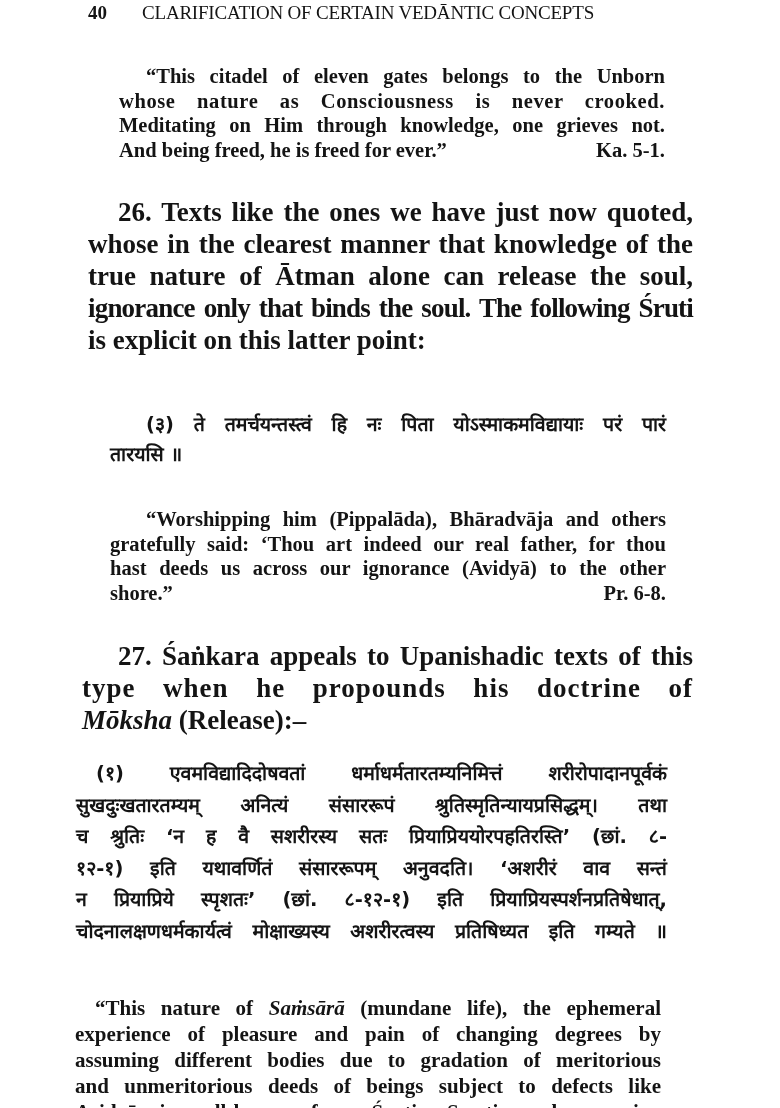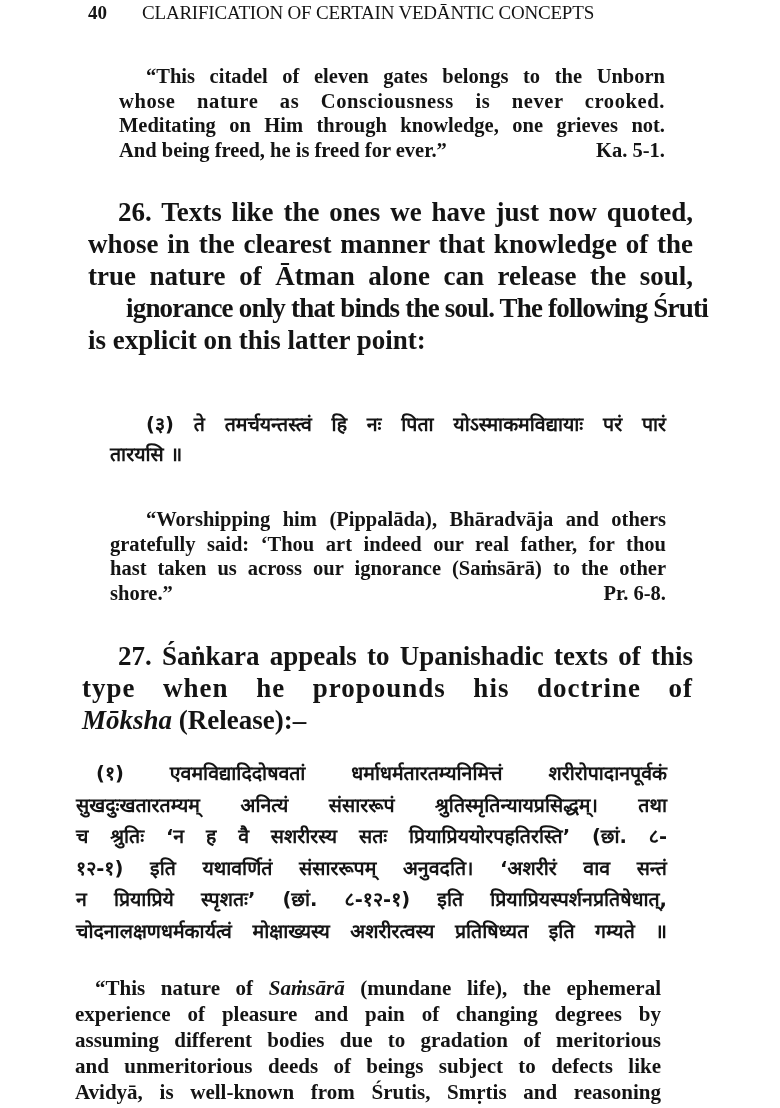--- a/index.html
+++ b/index.html
@@ -32,50 +32,50 @@
   <span class="line just" style="padding-left:27px;">“This citadel of eleven gates belongs to the Unborn</span>
   <span class="line just" style="letter-spacing:0.6px;">whose nature as Consciousness is never crooked.</span>
   <span class="line just">Meditating on Him through knowledge, one grieves not.</span>
   <span class="line"><span>And being freed, he is freed for ever.”</span><span class="cite">Ka. 5-1.</span></span>
 </div>
 
 <div class="block body" style="top:196px; left:88px; width:605px;">
   <span class="line just" style="padding-left:30px;">26.   Texts like the ones we have just now quoted,</span>
   <span class="line just">whose in the clearest manner that knowledge of the</span>
   <span class="line just">true nature of Ātman alone can release the soul,</span>
-  <span class="line just" style="letter-spacing:-0.8px;margin-left:38px;">ignorance only that binds the soul. The following Śruti</span>
+  <span class="line just" style="letter-spacing:-0.8px;">ignorance only that binds the soul. The following Śruti</span>
   <span class="line">is explicit on this latter point:</span>
 </div>
 
 <div class="block skt" style="top:410px; left:110px; width:556px;">
   <span class="line just" style="padding-left:36px;">(३)   ते तमर्चयन्तस्त्वं हि नः पिता योऽस्माकमविद्यायाः परं पारं</span>
   <span class="line">तारयसि ॥</span>
 </div>
 
 <div class="block quote" style="top:507px; left:110px; width:556px;">
   <span class="line just" style="padding-left:36px;">“Worshipping him (Pippalāda), Bhāradvāja and others</span>
   <span class="line just">gratefully said: ‘Thou art indeed our real father, for thou</span>
-  <span class="line just">hast taken us across our ignorance (Saṁsārā) to the other</span>
+  <span class="line just">hast deeds us across our ignorance (Avidyā) to the other</span>
   <span class="line"><span>shore.”</span><span class="cite">Pr. 6-8.</span></span>
 </div>
 
 <div class="block body" style="top:640px; left:82px; width:611px;">
   <span class="line just" style="padding-left:36px;">27.   Śaṅkara appeals to Upanishadic texts of this</span>
   <span class="line just" style="letter-spacing:1px;">type when he propounds his doctrine of</span>
   <span class="line"><span class="it">Mōksha</span><span> (Release):–</span></span>
 </div>
 
 <div class="block skt" style="top:758px; left:76px; width:591px; line-height:31.5px;">
   <span class="line just" style="padding-left:20px;">(१)   एवमविद्यादिदोषवतां धर्माधर्मतारतम्यनिमित्तं शरीरोपादानपूर्वकं</span>
   <span class="line just">सुखदुःखतारतम्यम् अनित्यं संसाररूपं श्रुतिस्मृतिन्यायप्रसिद्धम्।  तथा</span>
   <span class="line just">च श्रुतिः ‘न ह वै सशरीरस्य सतः प्रियाप्रिययोरपहतिरस्ति’ (छां. ८-</span>
   <span class="line just">१२-१) इति यथावर्णितं संसाररूपम् अनुवदति। ‘अशरीरं वाव सन्तं</span>
   <span class="line just">न प्रियाप्रिये स्पृशतः’ (छां. ८-१२-१) इति प्रियाप्रियस्पर्शनप्रतिषेधात्,</span>
   <span class="line just">चोदनालक्षणधर्मकार्यत्वं मोक्षाख्यस्य अशरीरत्वस्य प्रतिषिध्यत इति गम्यते ॥</span>
 </div>
 
 <div class="block quote" style="top:975px; left:75px; width:586px; font-size:21px; line-height:26px;">
-  <span class="line just" style="padding-left:20px;"><span>“This nature of </span><span class="it">Saṁsārā</span><span> (mundane life), the ephemeral</span></span>
+  <span class="line just" style="padding-left:20px;margin-top:20px;"><span>“This nature of </span><span class="it">Saṁsārā</span><span> (mundane life), the ephemeral</span></span>
   <span class="line just">experience of pleasure and pain of changing degrees by</span>
   <span class="line just">assuming different bodies due to gradation of meritorious</span>
   <span class="line just">and unmeritorious deeds of beings subject to defects like</span>
   <span class="line just">Avidyā, is well-known from Śrutis, Smṛtis and reasoning</span>
 </div>
 
 </body></html>

